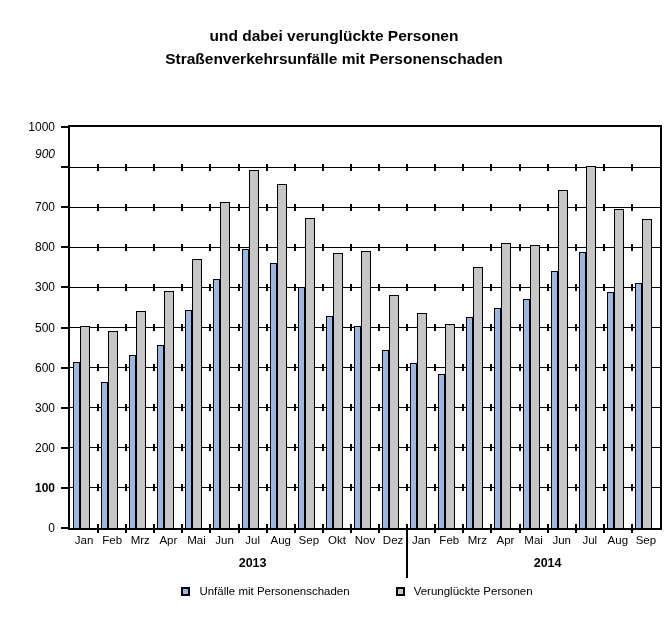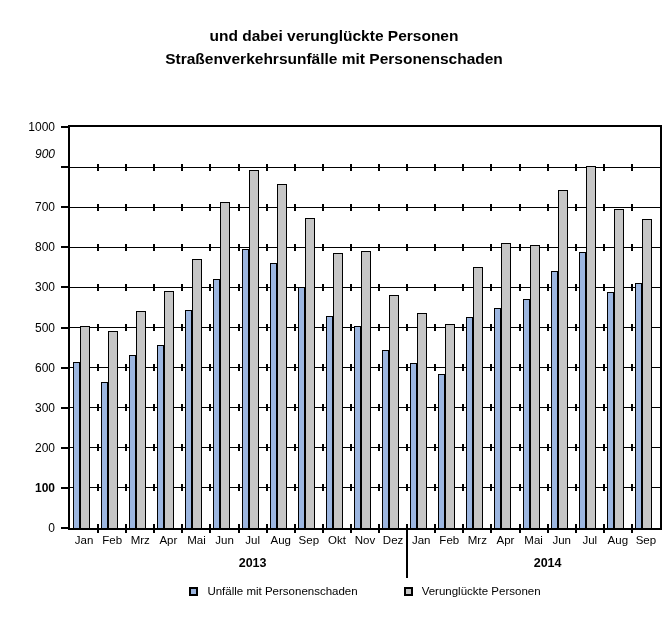--- a/index.html
+++ b/index.html
@@ -20,21 +20,21 @@
   .bar { position:absolute; bottom:0; box-sizing:border-box; border:1px solid #000; border-bottom:none; }
   .yaxis { position:absolute; left:0; top:125px; width:68px; height:405px; }
   .ylabel { position:absolute; right:13px; transform:translateY(-50%); font-size:12px; }
   .ytick { position:absolute; right:0; width:7px; height:2px; background:#000; }
   .xlabels { position:absolute; left:68px; top:534px; width:594px; height:14px; }
   .xlabel { position:absolute; top:0; text-align:center; font-size:11.5px; }
   .yearrow { position:absolute; left:68px; top:556px; width:594px; height:16px; font-weight:bold; font-size:12.5px; }
   .yearlabel { position:absolute; transform:translateX(-50%); }
   .divider { position:absolute; width:2px; background:#000; top:530px; height:48px; }
   .legend {
-    position:absolute; left:68px; top:585px; width:594px;
+    position:absolute; left:60px; top:585px; width:594px;
     display:flex; justify-content:center; align-items:center; gap:46px; font-size:11.5px;
   }
   .legend-item { display:flex; align-items:center; }
   .swatch { display:inline-block; width:5px; height:5px; border:2px solid #000; margin-right:9px; }
   .footer { position:absolute; left:4px; top:616px; font-size:12.5px; }
 </style>
 </head>
 <body>
 
 <div class="page">

